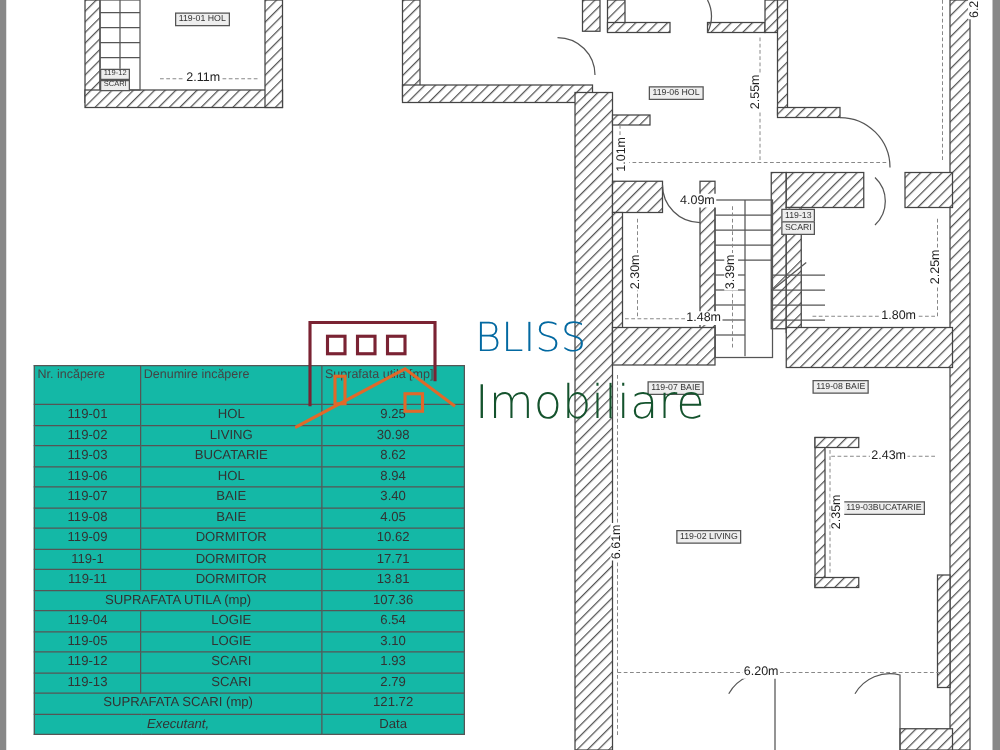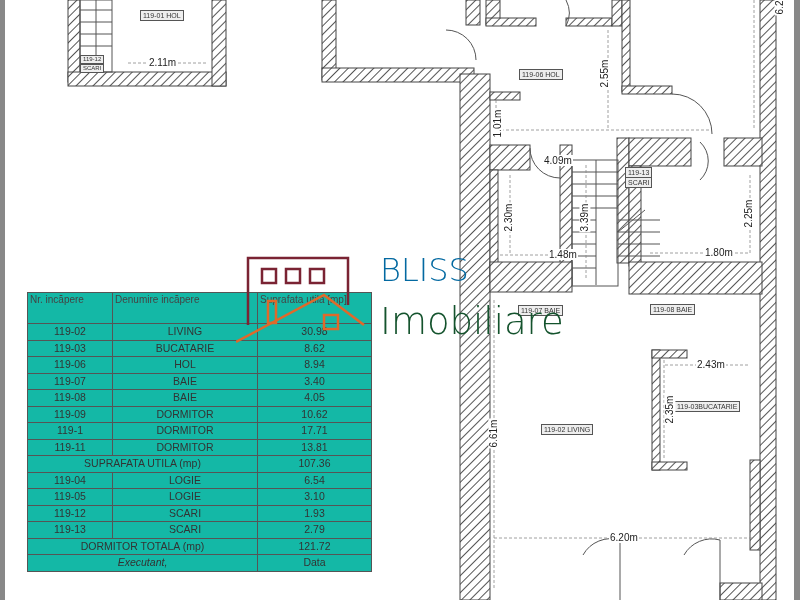--- a/index.html
+++ b/index.html
@@ -144,30 +144,35 @@
 <span class="dim" style="left:543px;top:124px;margin-top:31px;">4.09m</span>
 <span class="dim v" style="left:772px;top:2px;">6.2</span>
 <span class="dim v" style="left:494px;top:212px;">2.30m</span>
 <span class="dim v" style="left:570px;top:212px;">3.39m</span>
 <span class="dim v" style="left:734px;top:208px;">2.25m</span>
 <span class="dim" style="left:512px;top:249px;margin-left:36px;">1.48m</span>
 <span class="dim" style="left:704px;top:247px;">1.80m</span>
 <span class="dim" style="left:696px;top:359px;">2.43m</span>
 <span class="dim v" style="left:655px;top:404px;">2.35m</span>
 <span class="dim v" style="left:479px;top:428px;">6.61m</span>
-<span class="dim" style="left:609px;top:532px;">6.20m</span>
+<span class="dim" style="left:594px;top:532px;">6.20m</span>
 
 <table class="area">
   <tbody>
       <tr>
     <th style="width:80px;">Nr. incăpere</th>
     <th style="width:140px;">Denumire incăpere</th>
     <th>Suprafata utila [mp]</th>
   </tr>
   <tr>
+        <td class="c">119-01</td>
+        <td class="c">HOL</td>
+        <td class="c">9.25</td>
+      </tr>
+  <tr>
         <td class="c">119-02</td>
         <td class="c">LIVING</td>
         <td class="c">30.98</td>
       </tr>
   <tr>
         <td class="c">119-03</td>
         <td class="c">BUCATARIE</td>
         <td class="c">8.62</td>
       </tr>
   <tr>
@@ -218,21 +223,21 @@
         <td class="c">119-12</td>
         <td class="c">SCARI</td>
         <td class="c">1.93</td>
       </tr>
   <tr>
         <td class="c">119-13</td>
         <td class="c">SCARI</td>
         <td class="c">2.79</td>
       </tr>
   <tr>
-        <td class="c" colspan="2">DORMITOR TOTALA (mp)</td>
+        <td class="c" colspan="2">SUPRAFATA SCARI (mp)</td>
         <td class="c b">121.72</td>
       </tr>
   <tr>
         <td class="c i b" colspan="2">Executant,</td>
         <td class="c b">Data</td>
       </tr>
 </tbody>
   </table>
 
 <svg id="logo" width="140" height="90" viewBox="0 0 140 90" xmlns="http://www.w3.org/2000/svg">

